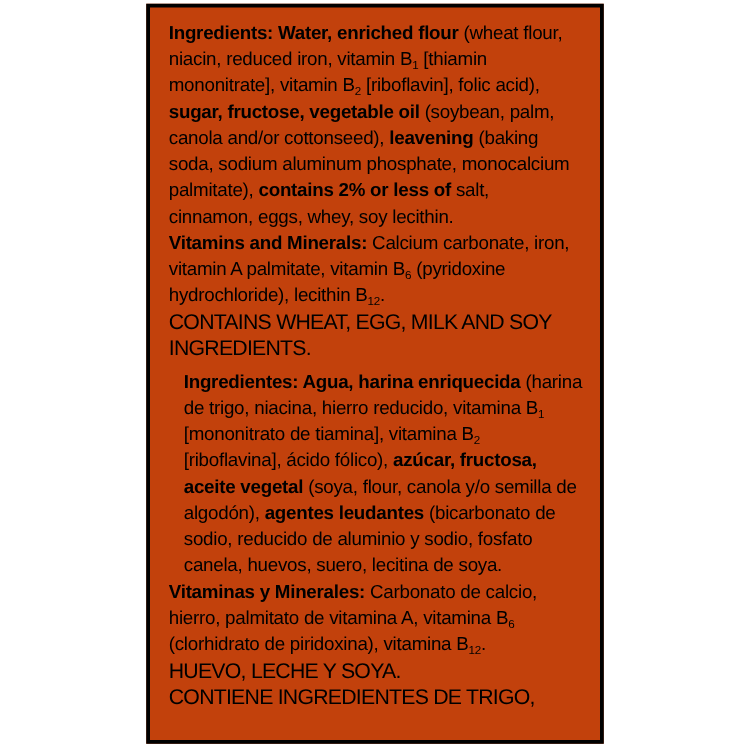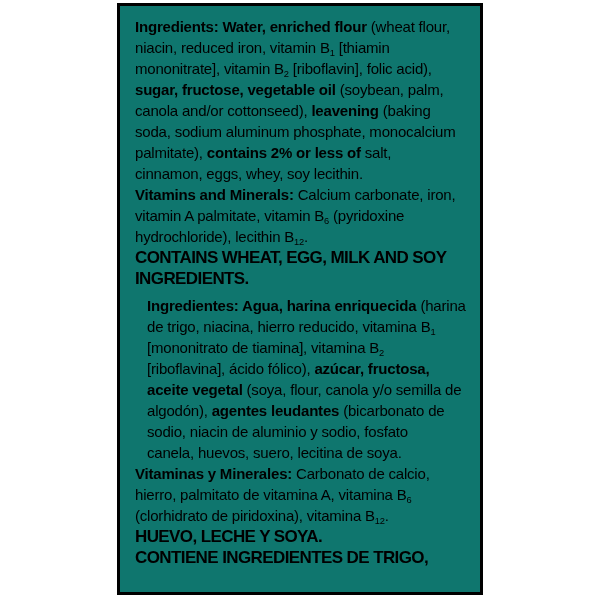--- a/index.html
+++ b/index.html
@@ -30,36 +30,36 @@
   .line {
     font-size: 15px;
     line-height: 21px;
     letter-spacing: -0.2px;
     white-space: nowrap;
     color: #000;
     font-weight: 400;
   }
   .line .b { font-weight: 700; }
   .section.allergen .line {
-    font-weight: 700;
+    font-weight: 400;
     font-size: 17px;
     letter-spacing: -0.6px;
   }
   .line sub {
     font-size: 0.62em;
     line-height: 0;
     position: relative;
     vertical-align: baseline;
     top: 0.28em;
   }
 </style>
 </head>
 <body>
 
-<div class="label-box" style="border-color: rgb(0, 0, 0); background: #0f766e; color: rgb(0, 0, 0);">
+<div class="label-box" style="border-color: rgb(0, 0, 0); background: #c2410c; color: rgb(0, 0, 0);">
   <div>
       <div class="section body">
         <div class="line"><span class="b">Ingredients: Water, enriched flour </span><span>(wheat flour,</span></div>
         <div class="line"><span>niacin, reduced iron, vitamin B</span><sub>1</sub><span> [thiamin</span></div>
         <div class="line"><span>mononitrate], vitamin B</span><sub>2</sub><span> [riboflavin], folic acid),</span></div>
         <div class="line"><span class="b">sugar, fructose, vegetable oil </span><span>(soybean, palm,</span></div>
         <div class="line"><span>canola and/or cottonseed), </span><span class="b">leavening </span><span>(baking</span></div>
         <div class="line"><span>soda, sodium aluminum phosphate, monocalcium</span></div>
         <div class="line"><span>palmitate), </span><span class="b">contains 2% or less of </span><span>salt,</span></div>
         <div class="line"><span>cinnamon, eggs, whey, soy lecithin.</span></div>
@@ -73,21 +73,21 @@
         <div class="line"><span>CONTAINS WHEAT, EGG, MILK AND SOY</span></div>
         <div class="line"><span>INGREDIENTS.</span></div>
       </div>
       <div class="section body gap">
         <div class="line"><span class="b">Ingredientes: Agua, harina enriquecida </span><span>(harina</span></div>
         <div class="line"><span>de trigo, niacina, hierro reducido, vitamina B</span><sub>1</sub></div>
         <div class="line"><span>[mononitrato de tiamina], vitamina B</span><sub>2</sub></div>
         <div class="line"><span>[riboflavina], ácido fólico), </span><span class="b">azúcar, fructosa,</span></div>
         <div class="line"><span class="b">aceite vegetal </span><span>(soya, flour, canola y/o semilla de</span></div>
         <div class="line"><span>algodón), </span><span class="b">agentes leudantes </span><span>(bicarbonato de</span></div>
-        <div class="line"><span>sodio, niacin de aluminio y sodio, fosfato</span></div>
+        <div class="line"><span>sodio, reducido de aluminio y sodio, fosfato</span></div>
         <div class="line"><span>canela, huevos, suero, lecitina de soya.</span></div>
       </div>
       <div class="section body">
         <div class="line"><span class="b">Vitaminas y Minerales: </span><span>Carbonato de calcio,</span></div>
         <div class="line"><span>hierro, palmitato de vitamina A, vitamina B</span><sub>6</sub></div>
         <div class="line"><span>(clorhidrato de piridoxina), vitamina B</span><sub>12</sub><span>.</span></div>
       </div>
       <div class="section allergen">
         <div class="line"><span>HUEVO, LECHE Y SOYA.</span></div>
         <div class="line"><span>CONTIENE INGREDIENTES DE TRIGO,</span></div>

